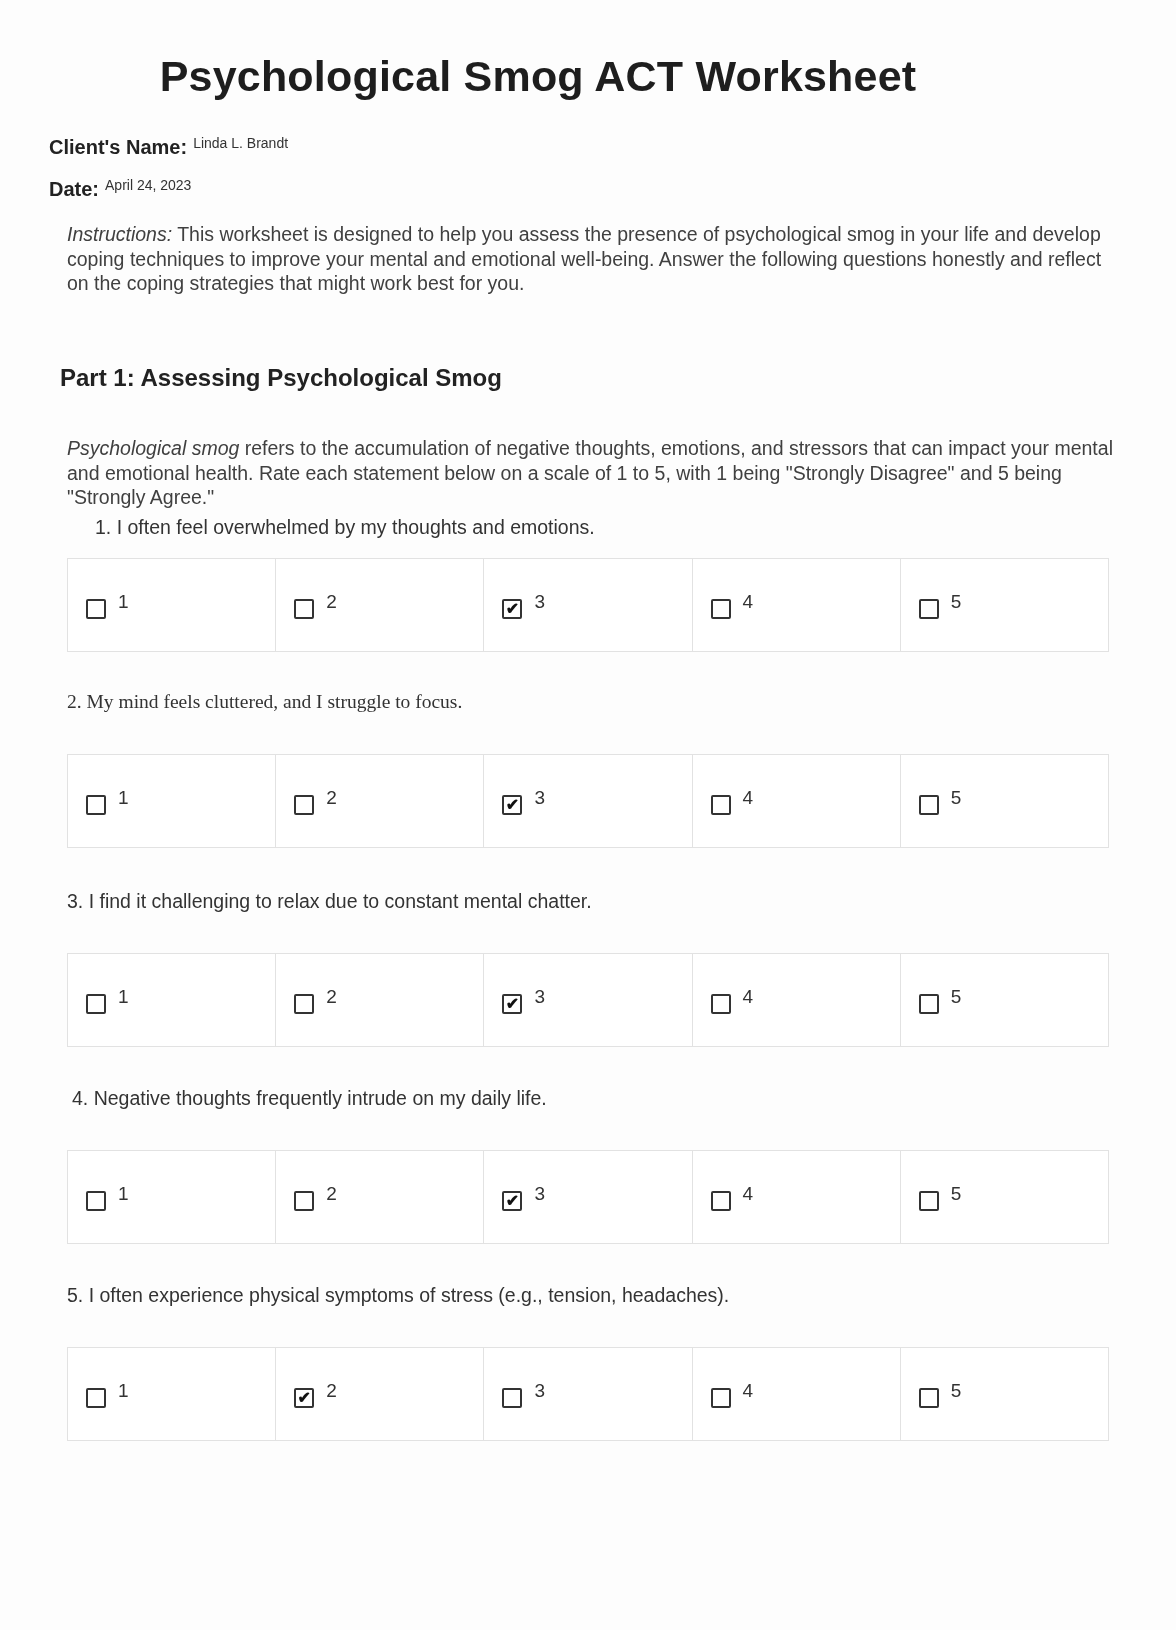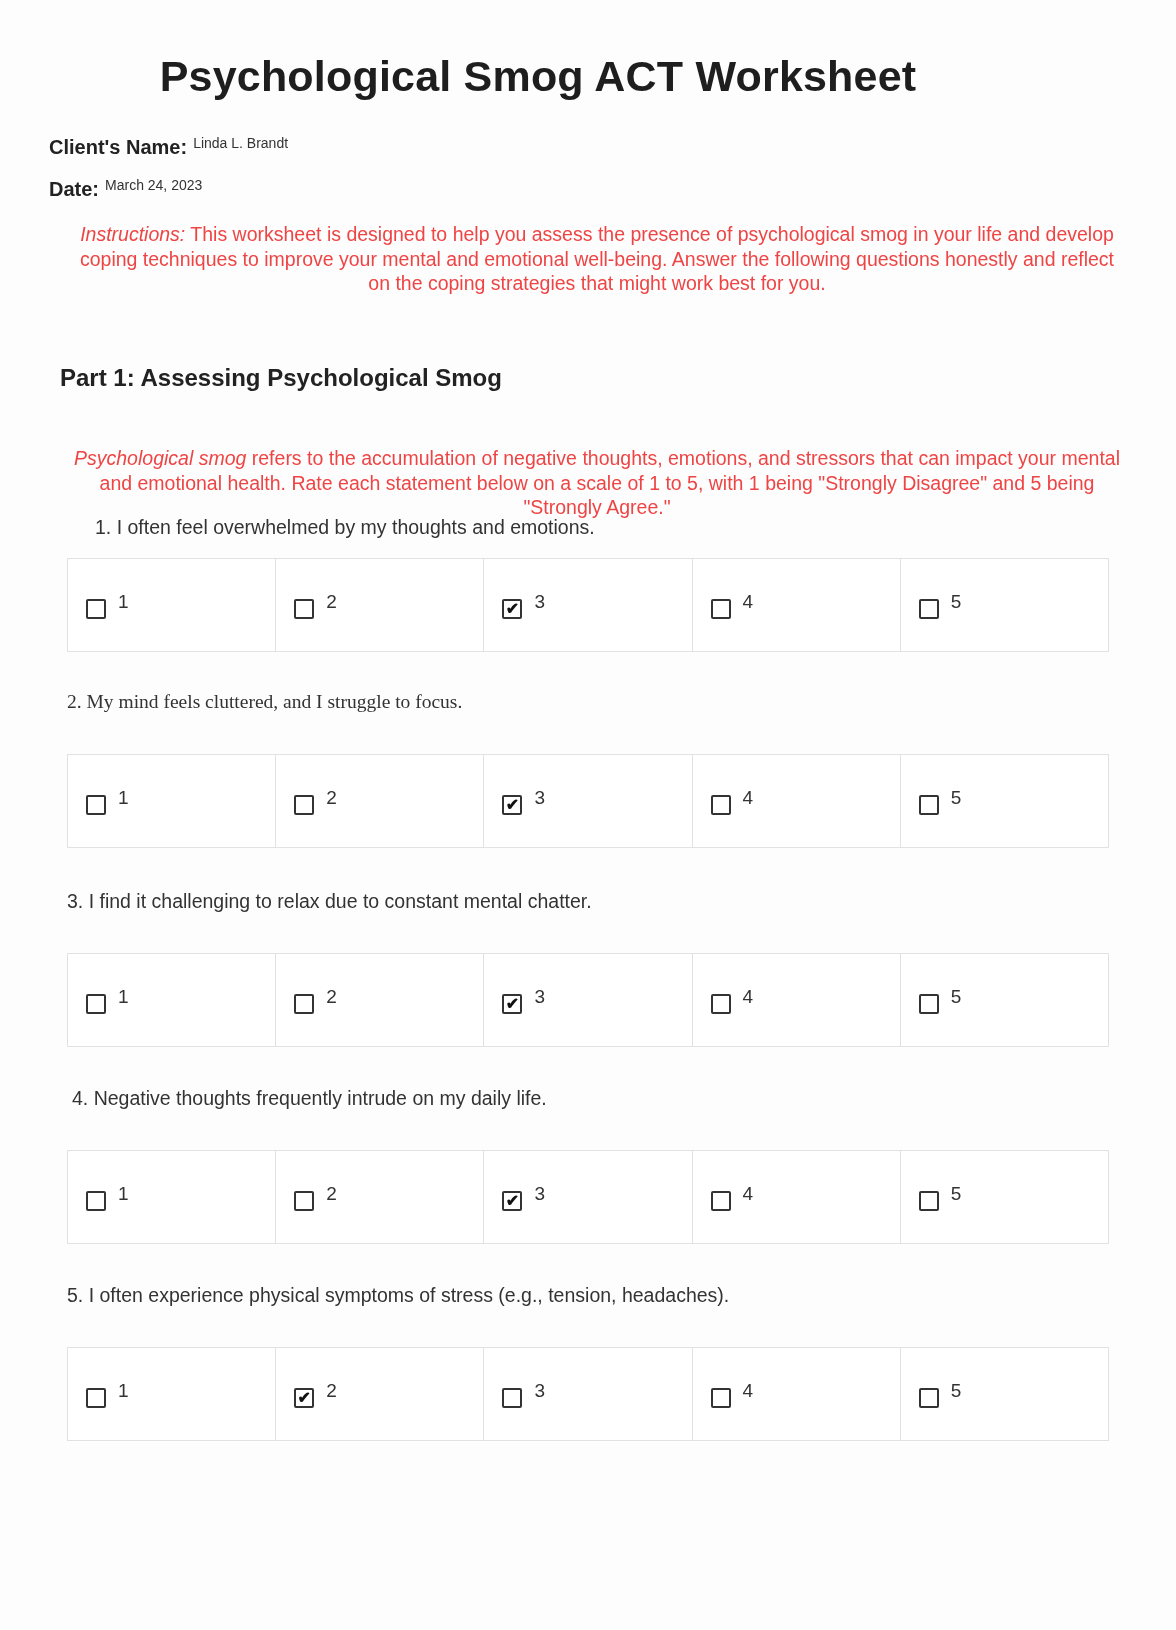--- a/index.html
+++ b/index.html
@@ -12,25 +12,25 @@
     }
     .title {
       position: absolute; top: 52px; left: 0; width: 1076px;
       text-align: center; font-size: 43px; font-weight: bold; color: #1e1e1e;
       letter-spacing: 0.2px;
     }
     .field { position: absolute; left: 49px; font-size: 20px; font-weight: bold; color: #222; }
     .field .val { font-weight: normal; font-size: 14px; margin-left: 6px; position: relative; top: -6px; color: #333; }
     .f-name { top: 136px; }
     .f-date { top: 178px; }
-    .para { position: absolute; left: 67px; width: 1060px; font-size: 19.5px; line-height: 24.5px; color: #ef4444; text-align: center; }
+    .para { position: absolute; left: 67px; width: 1060px; font-size: 19.5px; line-height: 24.5px; color: #404040; }
     .para i { font-style: italic; }
     .instructions { top: 222px; }
     .section-title { position: absolute; left: 60px; top: 364px; font-size: 24px; font-weight: bold; color: #222; }
-    .intro { top: 446px; }
+    .intro { top: 436px; }
     .question { position: absolute; left: 67px; font-size: 19.5px; color: #333; }
     .scale {
       position: absolute; left: 67px; width: 1042px; height: 94px;
       display: flex; border: 1.5px solid #e2e2e2; box-sizing: border-box; background: #fff;
     }
     .cell {
       flex: 1; border-right: 1.5px solid #e2e2e2; display: flex; align-items: center;
       padding-left: 18px; box-sizing: border-box;
     }
     .cell:last-child { border-right: none; }
@@ -43,21 +43,21 @@
   </style>
 </head>
 <body>
 
 <div class="title">Psychological Smog ACT Worksheet</div>
 
 <div class="field f-name">
   <span>Client's Name:</span><span class="val">Linda L. Brandt</span>
 </div>
 <div class="field f-date">
-  <span>Date:</span><span class="val">March 24, 2023</span>
+  <span>Date:</span><span class="val">April 24, 2023</span>
 </div>
 
 <div class="para instructions"><i>Instructions:</i><span> This worksheet is designed to help you assess the presence of psychological smog in your life and develop coping techniques to improve your mental and emotional well-being. Answer the following questions honestly and reflect on the coping strategies that might work best for you.</span></div>
 
 <div class="section-title">Part 1: Assessing Psychological Smog</div>
 
 <div class="para intro"><i>Psychological smog</i><span> refers to the accumulation of negative thoughts, emotions, and stressors that can impact your mental and emotional health. Rate each statement below on a scale of 1 to 5, with 1 being "Strongly Disagree" and 5 being "Strongly Agree."</span></div>
 
 <div id="questions">
     <div class="question" style="top: 516px; margin-left: 28px;">1. I often feel overwhelmed by my thoughts and emotions.</div>

